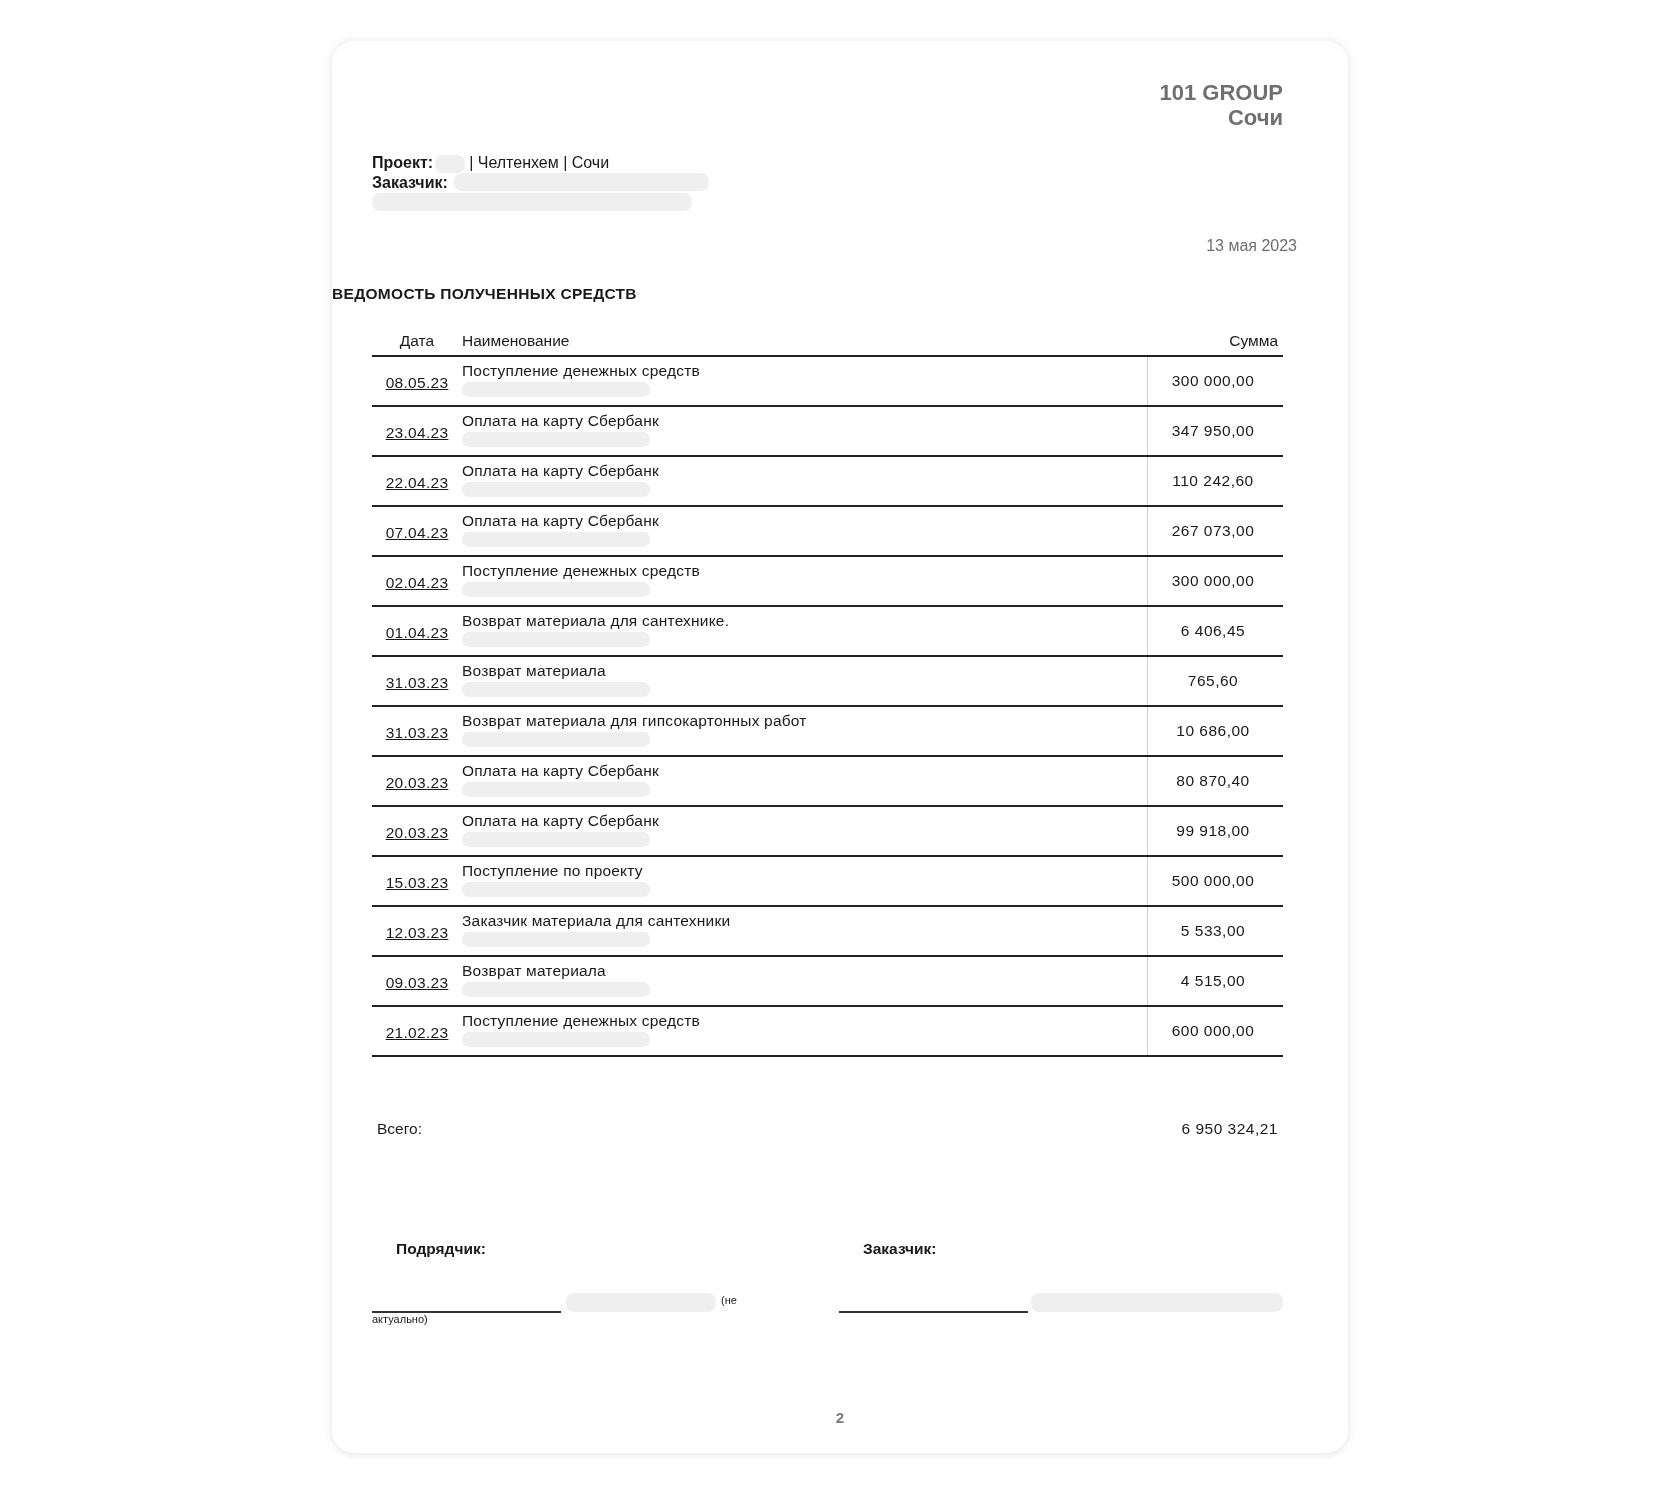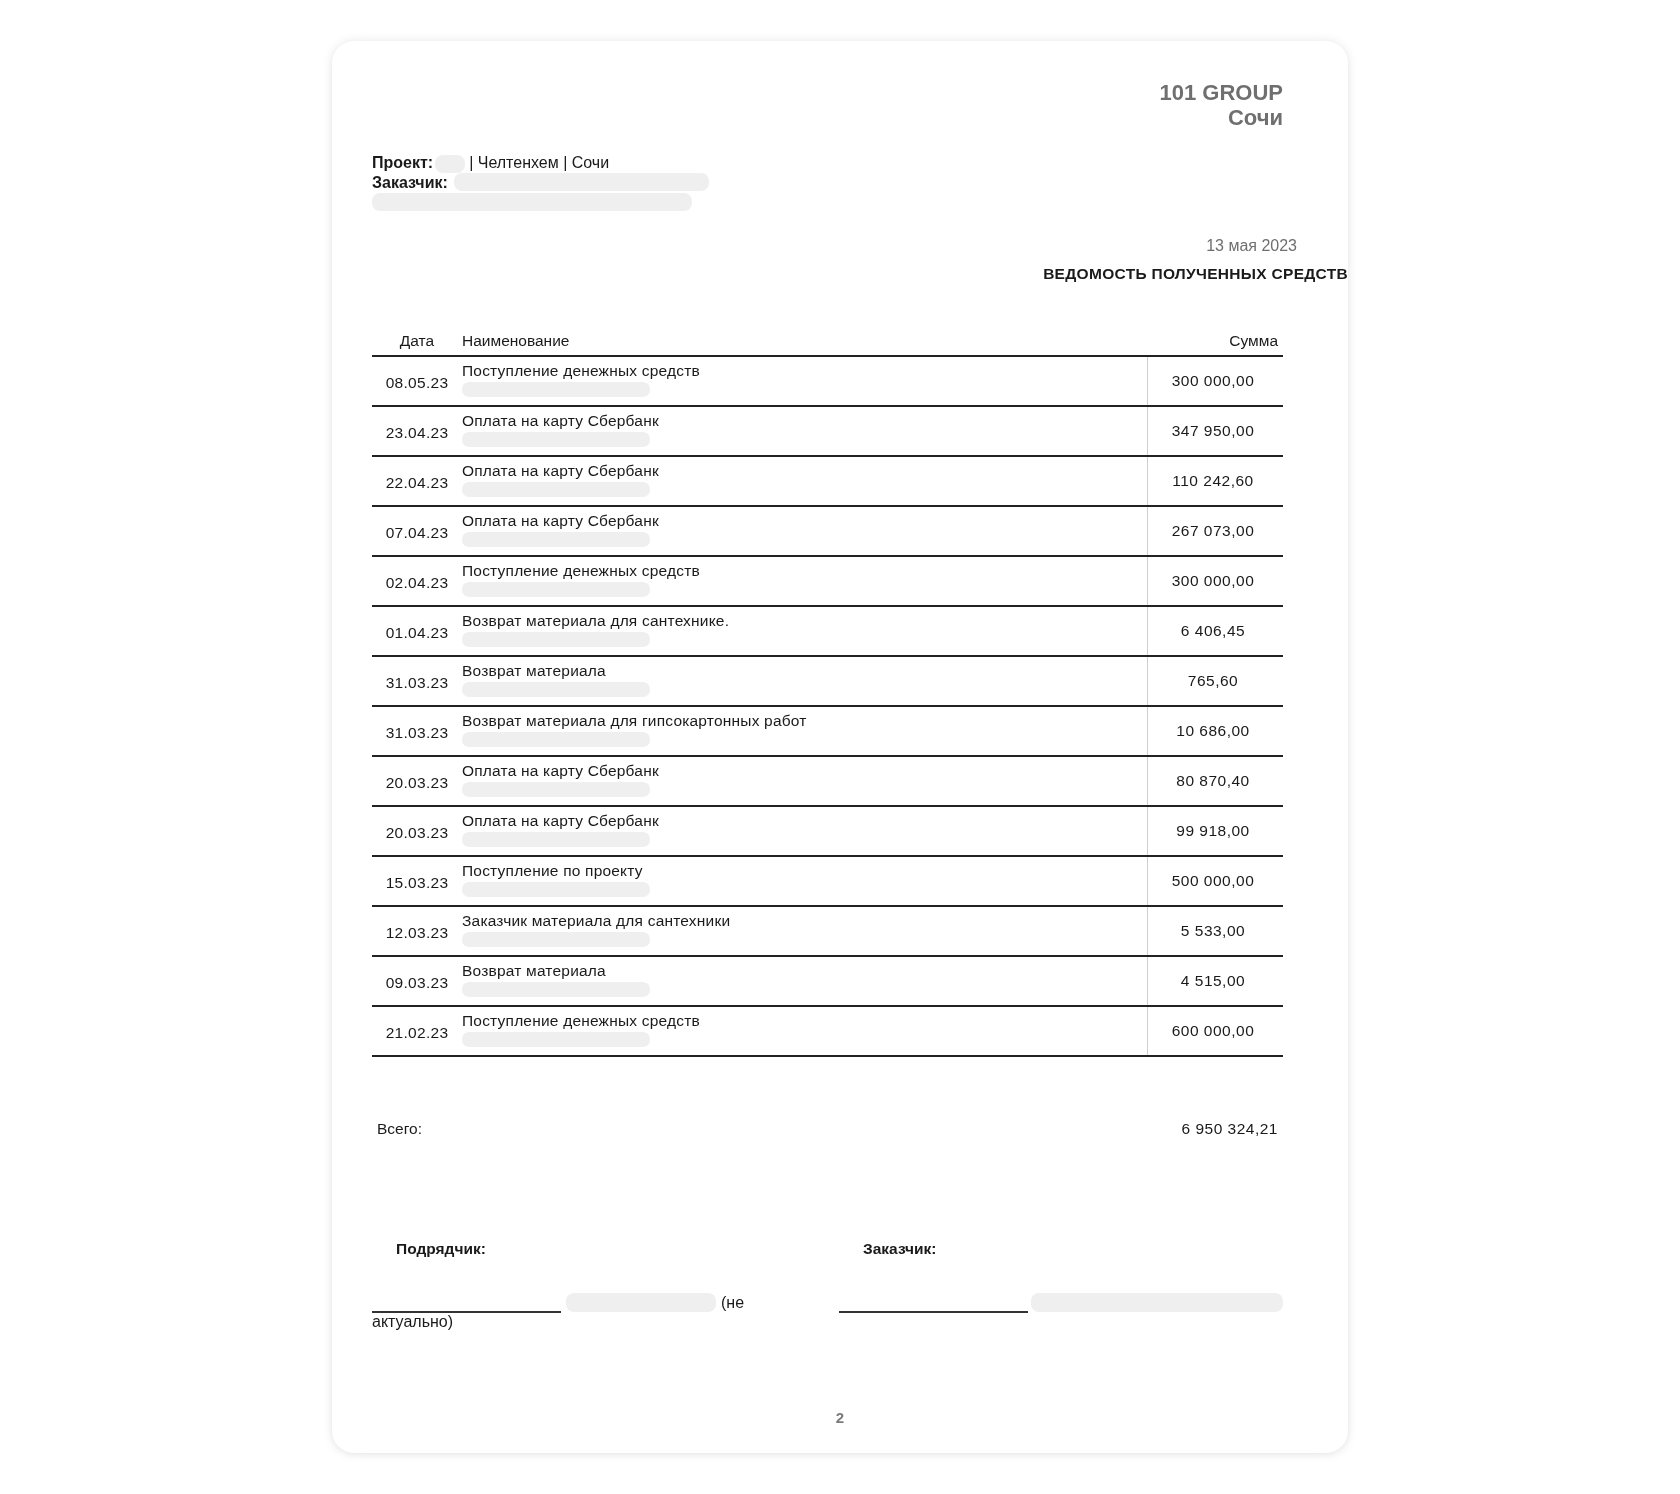--- a/index.html
+++ b/index.html
@@ -15,39 +15,39 @@
   }
   .company { position: absolute; right: 65px; top: 39px; text-align: right;
     color: #6f6f6f; font-weight: bold; font-size: 22px; line-height: 25px; }
   .project { position: absolute; left: 40px; top: 112px; font-size: 16px; line-height: 19px; }
   .project b { font-weight: bold; }
   .redact { display: inline-block; background: #efefef; border-radius: 8px; vertical-align: middle; }
   .project .r1 { width: 30px; height: 18px; margin: 0 4px 0 2px; }
   .project .r2 { width: 255px; height: 18px; position: absolute; left: 82px; top: 20px; }
   .project .r3 { width: 320px; height: 18px; position: absolute; left: 0; top: 40px; }
   .date { position: absolute; right: 51px; top: 196px; color: #6f6f6f; font-size: 16px; }
-  .title { position: absolute; left: 0; width: 100%; top: 224px; text-align: right;
+  .title { position: absolute; left: 0; width: 100%; top: 244px; text-align: left;
     font-weight: bold; font-size: 15.5px; letter-spacing: 0.3px; }
   table.ledger { position: absolute; left: 40px; top: 287px; width: 911px; border-collapse: collapse; font-size: 15.5px; }
   table.ledger th { font-weight: normal; text-align: left; padding: 4px 0 5px 0; border-bottom: 2.5px solid #222; height: 18px; }
   table.ledger th.c-date { text-align: center; width: 90px; }
   table.ledger th.c-sum { text-align: right; padding-right: 5px; }
   table.ledger td { border-bottom: 2.5px solid #222; height: 45px; padding: 0; vertical-align: middle; }
-  td.c-date { text-align: center; width: 90px; letter-spacing: 0.3px; padding-top: 3px !important; }
+  td.c-date { text-align: center; width: 90px; letter-spacing: 0.3px; padding-top: 3px !important; text-decoration: underline; }
   td.c-name { vertical-align: top !important; position: relative; letter-spacing: 0.2px; }
   td.c-name .nm { display: block; margin-top: 5px; }
   td.c-name .redact { width: 188px; height: 15px; margin-top: 2px; display: block; border-radius: 7px; }
   td.c-sum { text-align: center; padding-right: 5px !important; border-left: 1.5px solid #cfcfcf; width: 130px; letter-spacing: 0.5px; }
   .total { position: absolute; left: 40px; top: 1079px; width: 911px; font-size: 15.5px; }
   .total .lbl { position: absolute; left: 5px; }
   .total .val { position: absolute; right: 5px; letter-spacing: 0.5px; }
   .sign-label { position: absolute; top: 1199px; font-weight: bold; font-size: 15.5px; margin-left: 24px; }
   .sign-line { position: absolute; top: 1270px; height: 1.5px; background: #333; width: 189px; }
   .sign-redact { position: absolute; top: 1252px; height: 19px; }
-  .sign-note { position: absolute; font-size: 16px; }
+  .sign-note { position: absolute; font-size: 11px; }
   .pagenum { position: absolute; left: 0; width: 100%; top: 1368px; text-align: center; color: #7a7a7a; font-weight: bold; font-size: 15px; }
 </style>
 </head>
 <body>
 
 <div class="page">
   <div class="company">
     <div>101 GROUP</div>
     <div>Сочи</div>
   </div>

